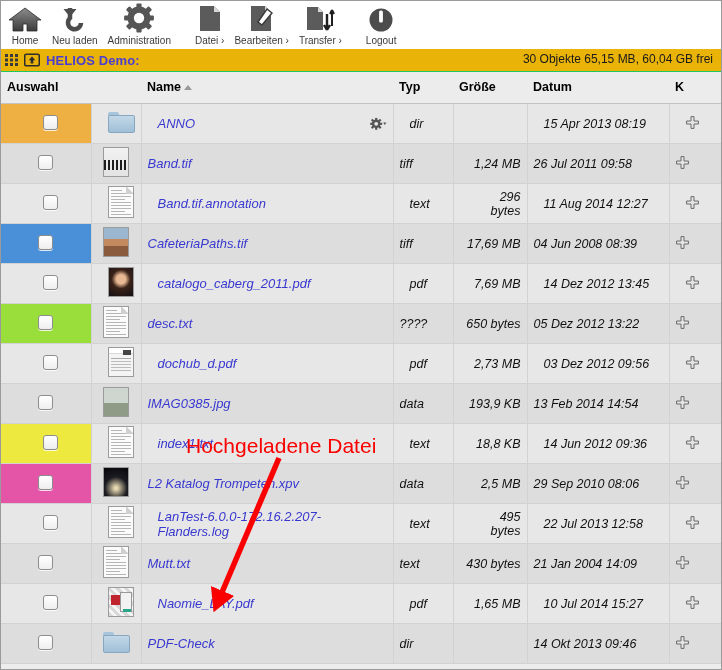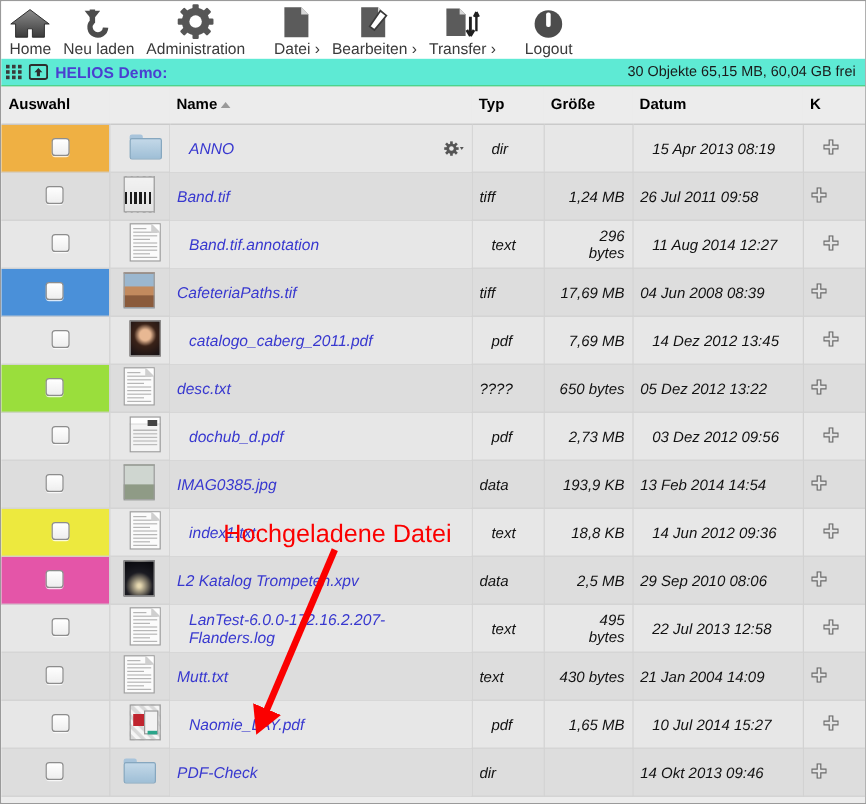--- a/index.html
+++ b/index.html
@@ -41,21 +41,21 @@
     padding: 0 5px;
     cursor: default;
   }
   .tb-ico {
     height: 30px;
     display: flex;
     align-items: flex-end;
     justify-content: center;
   }
   .tb-label {
-    font-size: 13px;
+    font-size: 10px;
     color: #3a3a3a;
     line-height: 14px;
     white-space: nowrap;
     margin-top: 1px;
   }
   .tb-gap { width: 14px; }
 
   
   .spotlight {
     position: absolute;
@@ -77,21 +77,21 @@
     background: transparent;
     width: 118px;
     font-family: "Liberation Sans", sans-serif;
   }
   .spot-input::placeholder { color: #a8a8a8; }
 
   
   .pathbar {
     position: relative;
     height: 22px;
-    background: #5eead4;
+    background: #eab308;
     display: flex;
     align-items: center;
     padding-left: 4px;
   }
   .grid-ico { margin-right: 5px; display: flex; }
   .up-ico { margin-right: 6px; display: flex; }
   .path-text {
     font-size: 13px;
     color: #4a3fd0;
     font-weight: bold;

